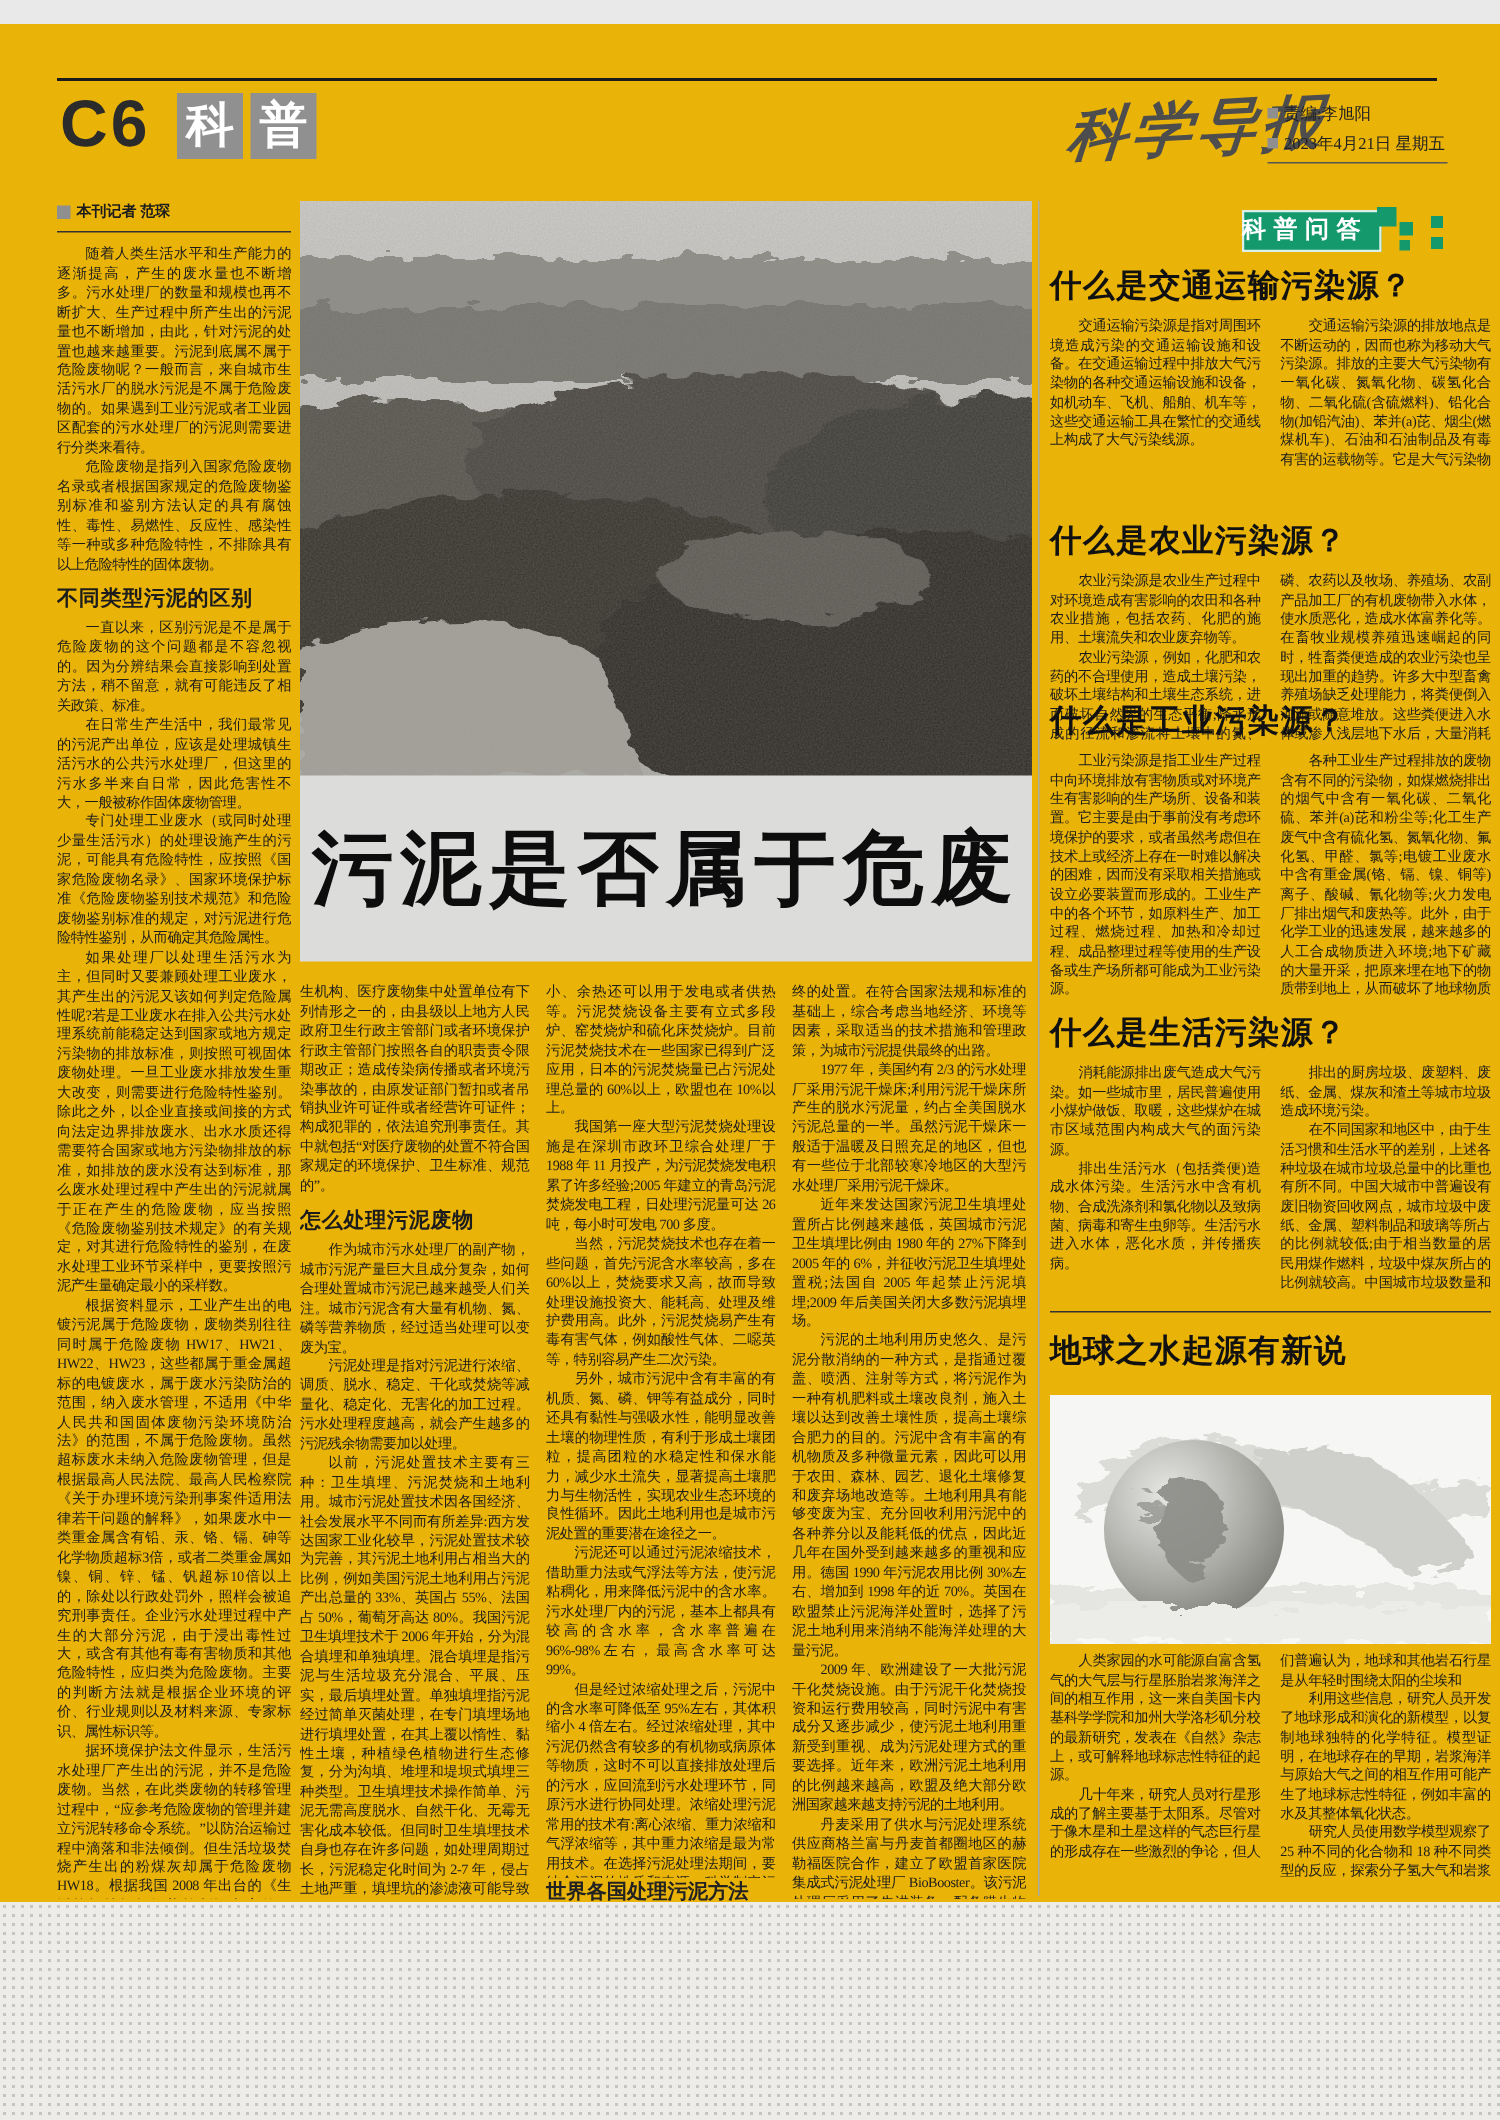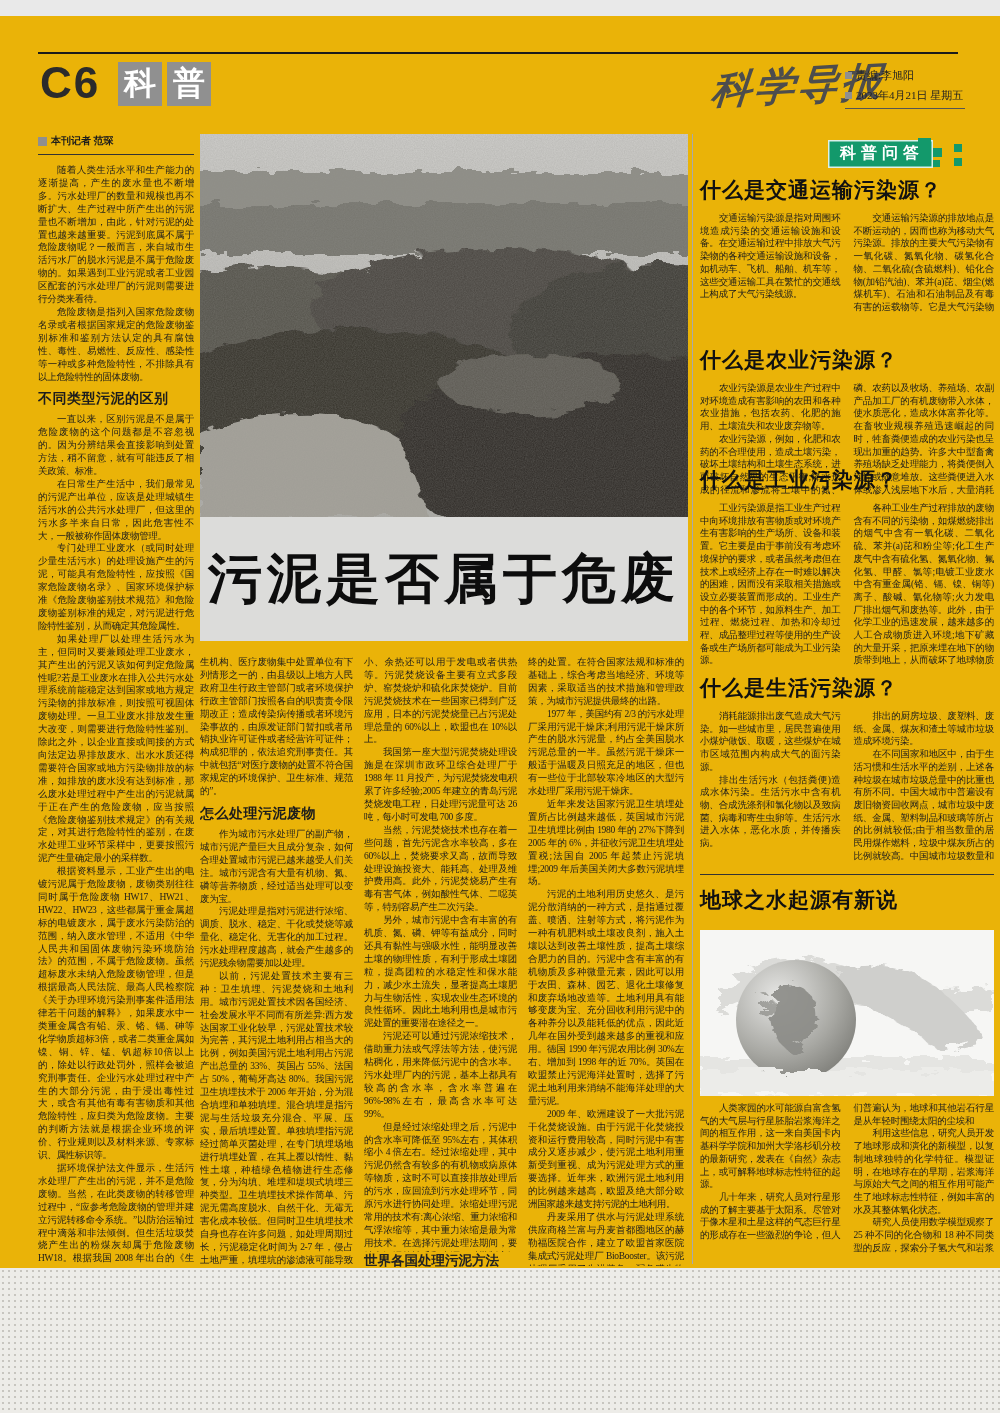--- a/index.html
+++ b/index.html
@@ -41,21 +41,21 @@
                display:flex;align-items:center;justify-content:center;}
   .photo-title span{font-family:"Liberation Sans",sans-serif;font-size:54px;font-weight:900;
                     letter-spacing:5px;color:#0d0d0d;white-space:nowrap;}
   
   .v-rule{position:absolute;left:692px;top:118px;width:1px;height:1130px;background:#a9a9a9;}
   
   .qa{position:absolute;left:700px;top:118px;width:294px;height:1132px;}
   .qa-badge-row{position:absolute;left:0;top:6px;width:294px;height:30px;}
   .qa-badge{position:absolute;left:128px;top:0;background:var(--green);color:#fff;
             font-family:"Liberation Sans",sans-serif;font-size:16px;font-weight:bold;letter-spacing:5px;
-            padding:3px 9px 4px 12px;box-shadow:inset 0 0 0 1.5px rgba(255,255,255,.85);}
+            padding:3px 9px 4px 0;box-shadow:inset 0 0 0 1.5px rgba(255,255,255,.85);}
   .qa-sqs{position:absolute;left:218px;top:-4px;width:76px;height:34px;}
   .qa-sqs i{position:absolute;background:var(--green);}
   .qa-sqs .a{left:0;top:2px;width:13px;height:13px;}
   .qa-sqs .b{left:15px;top:12px;width:9px;height:9px;}
   .qa-sqs .c{left:15px;top:24px;width:7px;height:7px;}
   .qa-sqs .d{left:36px;top:8px;width:8px;height:8px;}
   .qa-sqs .e{left:36px;top:22px;width:8px;height:8px;}
   .qa h2{position:absolute;left:0;margin:0;font-family:"Liberation Sans",sans-serif;
          font-size:21px;font-weight:bold;color:#111;letter-spacing:1px;white-space:nowrap;}
   .qa-body{position:absolute;left:0;width:294px;overflow:hidden;columns:2;column-gap:13px;

